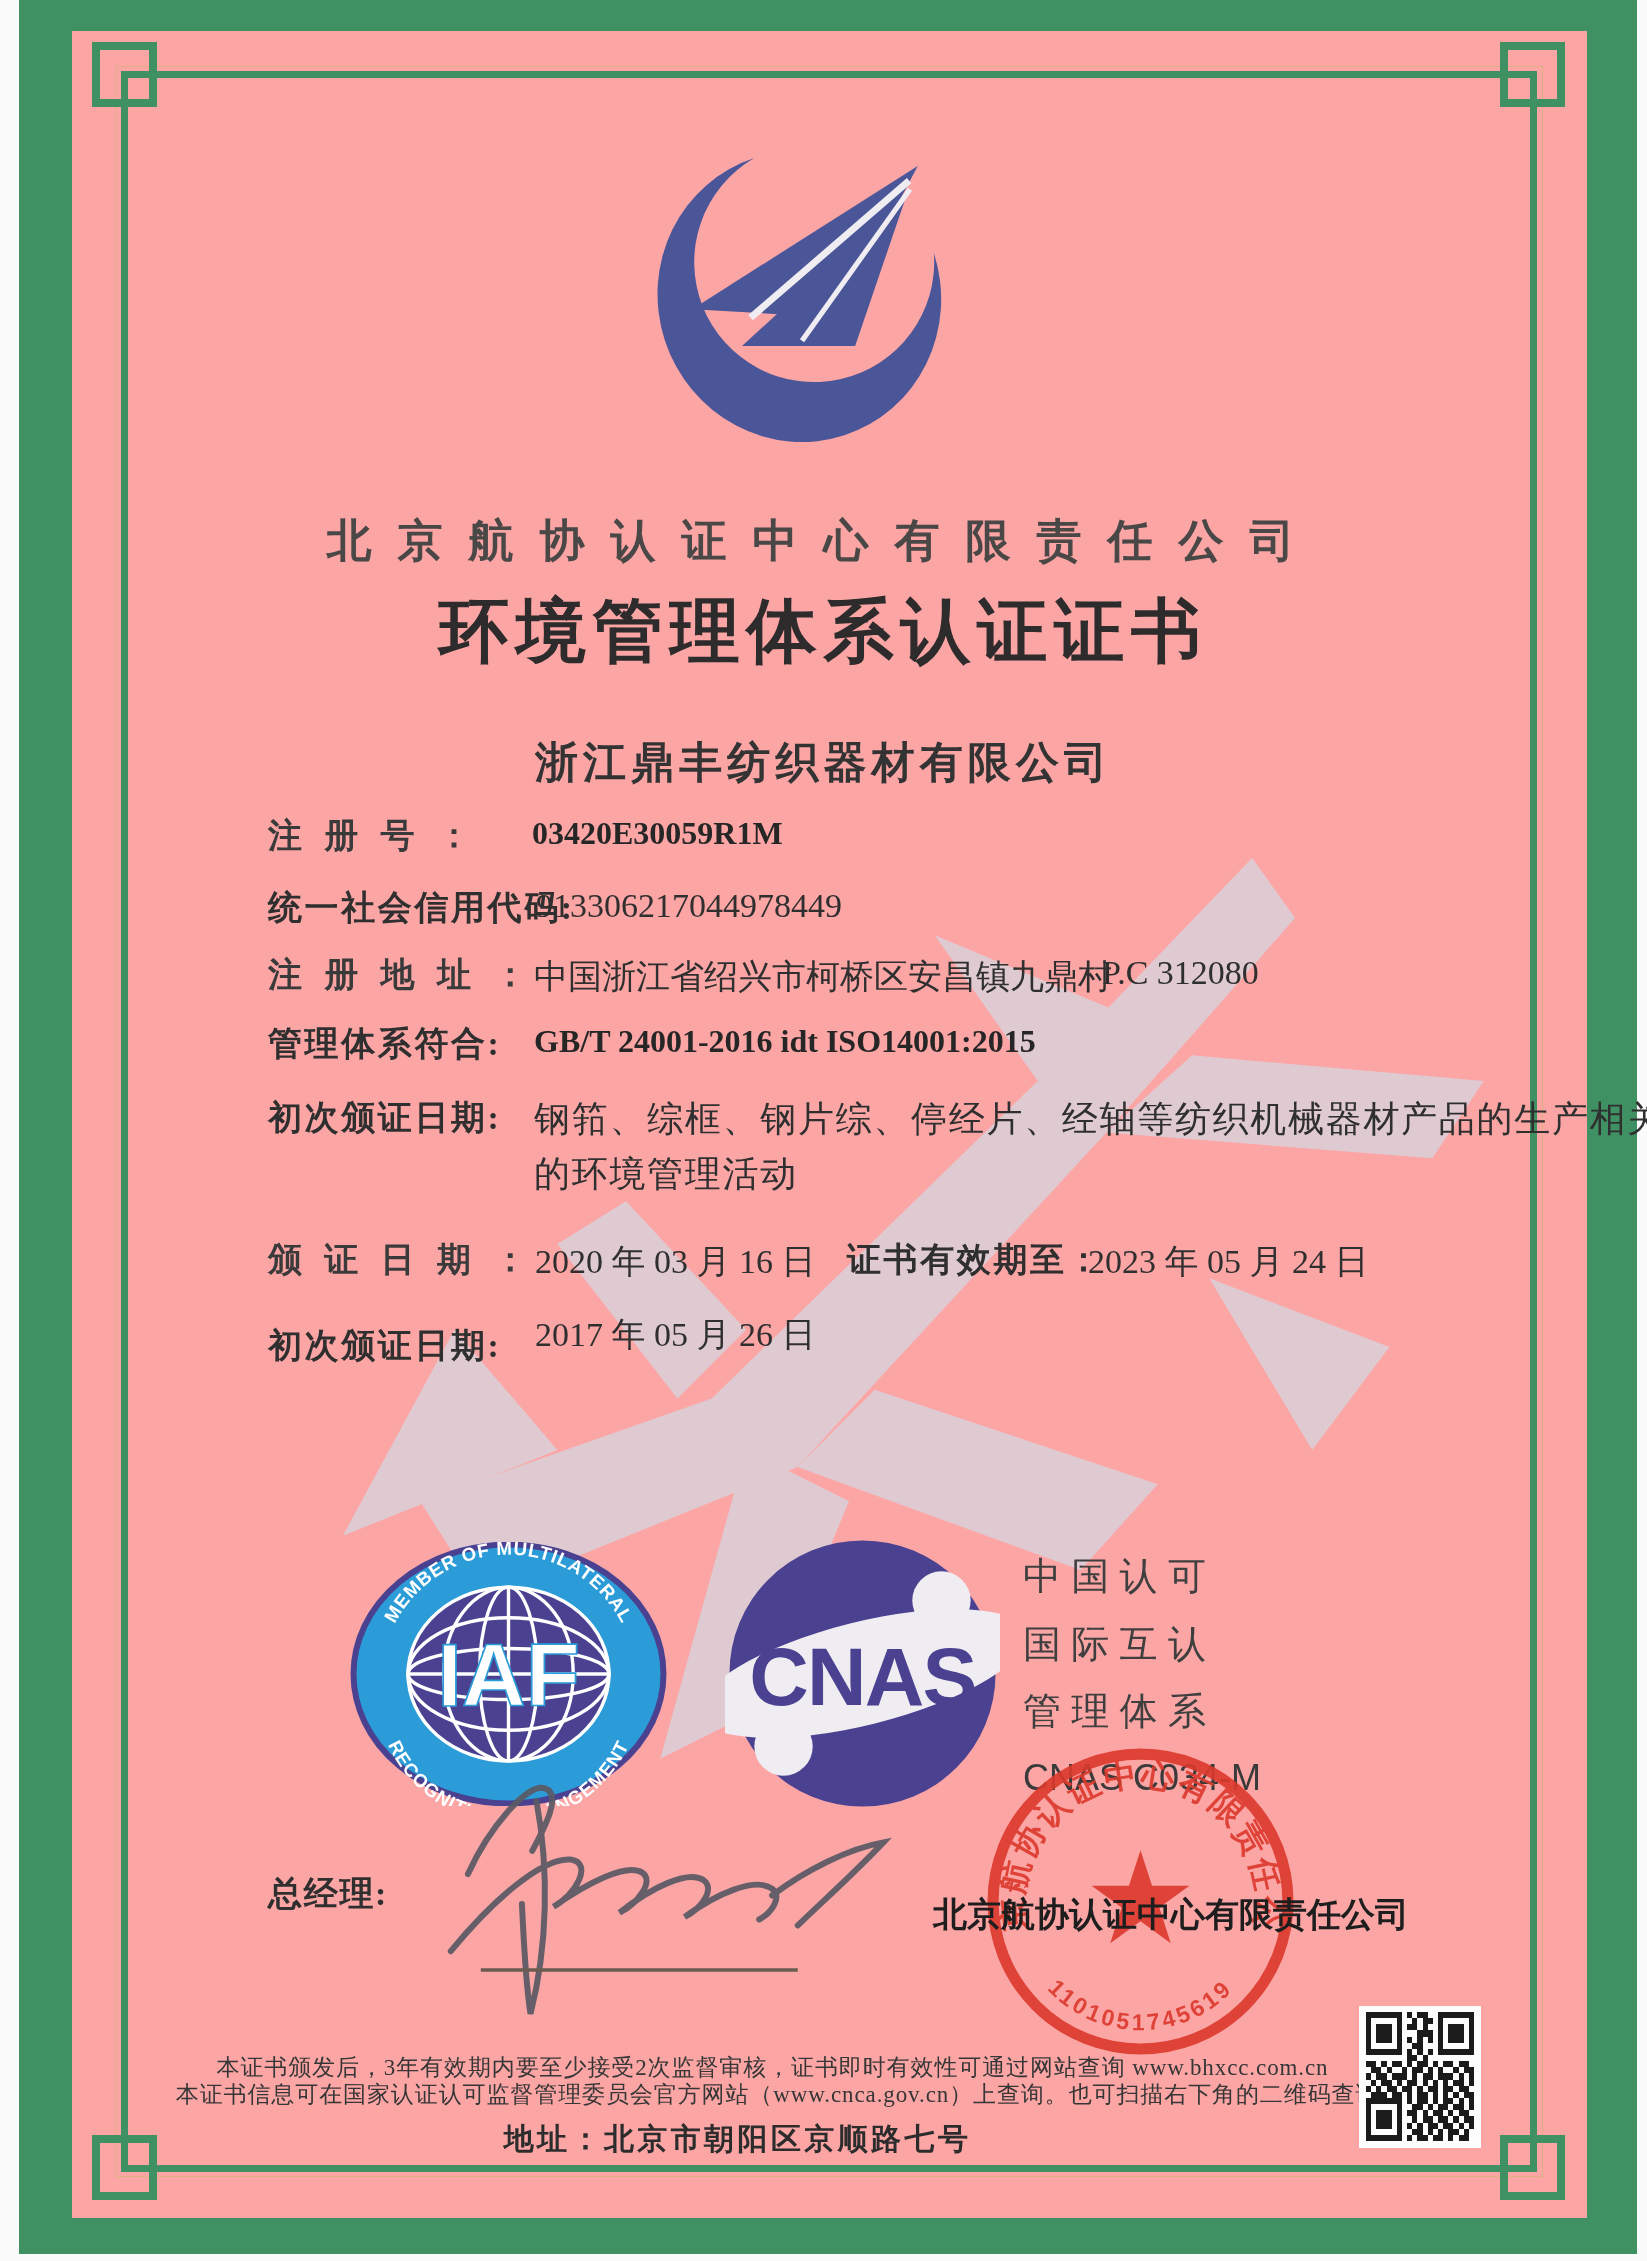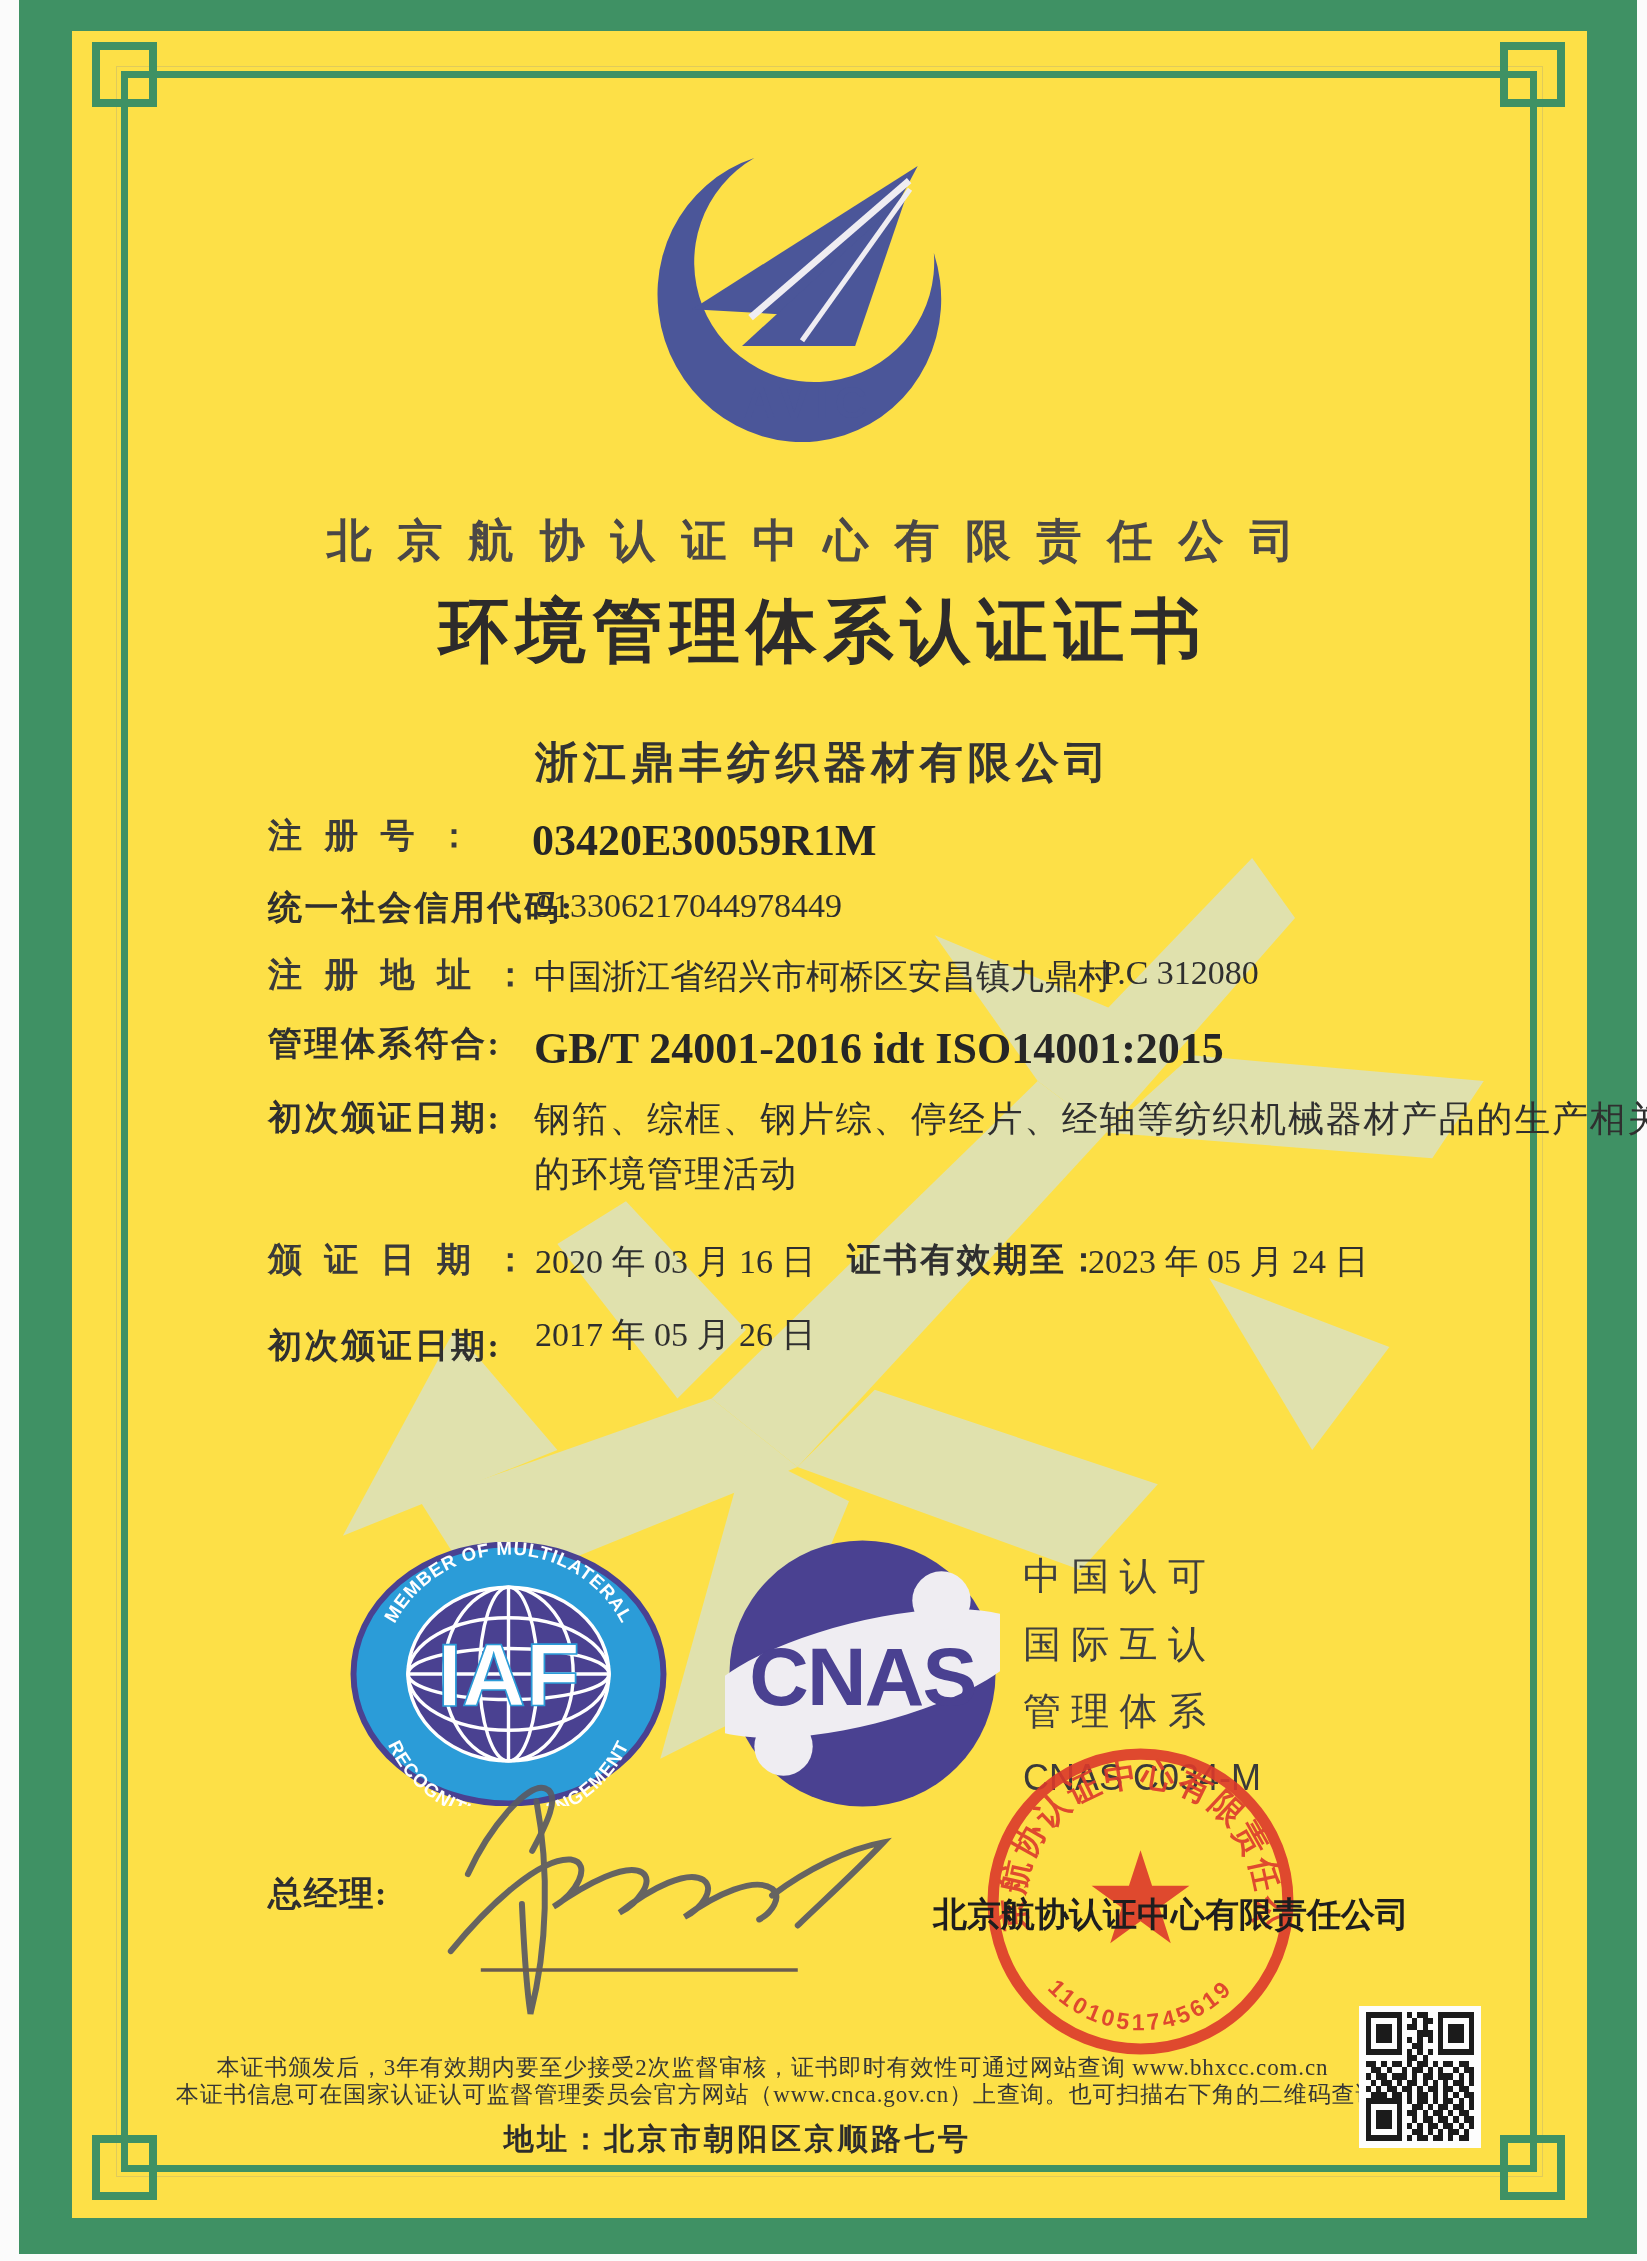--- a/index.html
+++ b/index.html
@@ -1,16 +1,16 @@
 <!DOCTYPE html>
 <html style="font-size:13.7px"><head>
 <meta charset="utf-8">
 <style>
   html,body{margin:0;padding:0;background:#ffffff;}
-  #page{position:relative;width:1647px;height:2261px;background:#fde047;overflow:hidden;
+  #page{position:relative;width:1647px;height:2261px;background:#fca5a5;overflow:hidden;
         font-family:"Liberation Serif","DejaVu Serif",serif;color:#333;}
   .abs{position:absolute;white-space:nowrap;}
   
   .scan-strip{position:absolute;background:#fbfbfb;}
   
   .frame-outer{position:absolute;left:19px;top:0;width:1618px;height:2254px;box-sizing:border-box;
       border-style:solid;border-color:#3f9164;border-top-width:31px;border-left-width:53px;
       border-right-width:50px;border-bottom-width:36px;}
   .frame-gold{position:absolute;left:116px;top:66px;width:1427px;height:2111px;box-sizing:border-box;
       border:1.7px solid rgba(200,185,105,.55);}
@@ -18,21 +18,21 @@
       border:7.7px solid #3f9164;}
   .knot{position:absolute;width:65px;height:65px;box-sizing:border-box;border:8.6px solid #3f9164;
       background:transparent;}
   
   .title1{font-size:45px;letter-spacing:26px;color:#4a4747;font-weight:600;}
   .title2{font-size:70px;letter-spacing:6.9px;color:#2d2b2b;font-weight:900;}
   .company{font-size:43px;letter-spacing:5.1px;color:#333;font-weight:700;}
   .lbl{font-size:34px;color:#3a3a3a;letter-spacing:6.9px;font-weight:600;}
   .lbl-b{font-size:34px;color:#2f2f2f;letter-spacing:2.6px;font-weight:800;}
   .val{font-size:34px;color:#2f2f2f;}
-  .val-b{font-size:44px;color:#262626;font-weight:800;}
+  .val-b{font-size:32px;color:#262626;font-weight:800;}
   .scope{font-size:36px;color:#2f2f2f;letter-spacing:1.7px;}
   .cn-line{font-size:38px;letter-spacing:10.3px;color:#3f3f3f;}
   .en-line{font-family:"Liberation Sans","DejaVu Sans",sans-serif;font-size:36px;color:#3a3a3a;}
   .footer-s{font-size:23px;color:#363636;letter-spacing:0.9px;}
   .footer-addr{font-size:30px;color:#2c2c2c;font-weight:700;letter-spacing:3.4px;}
   .printed-name{font-size:34px;font-weight:800;color:#1e1e1e;letter-spacing:0px;}
   .center{left:0;width:1647px;text-align:center;}
 </style>
 </head>
 <body>

